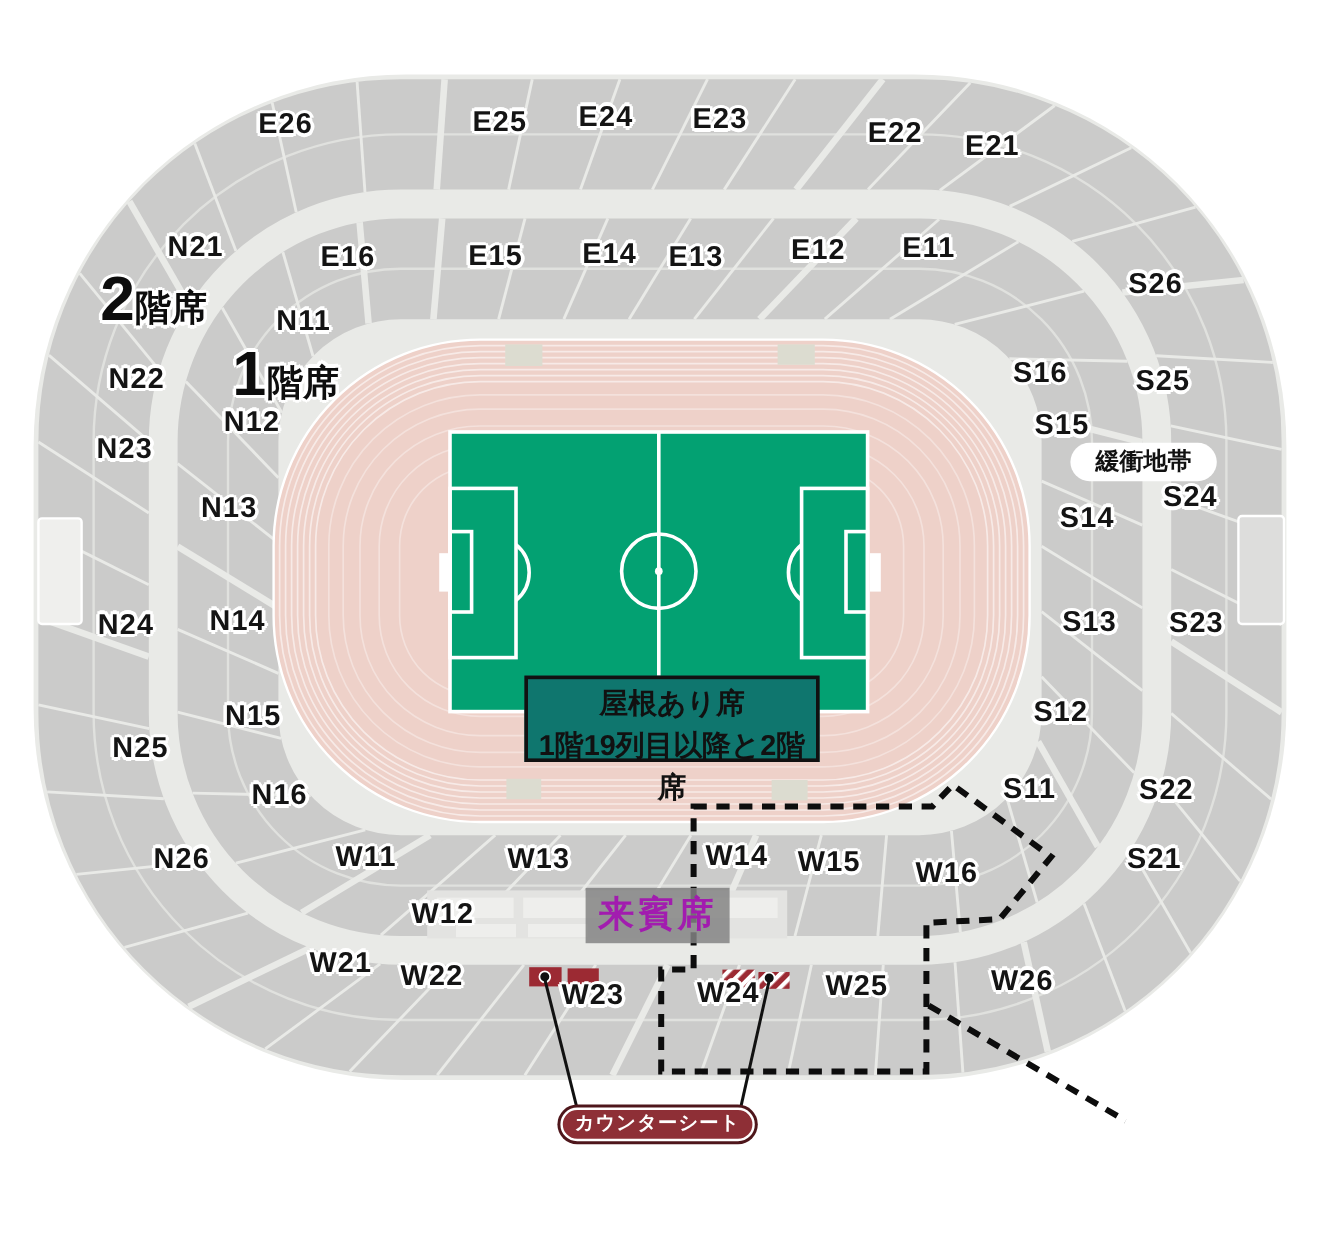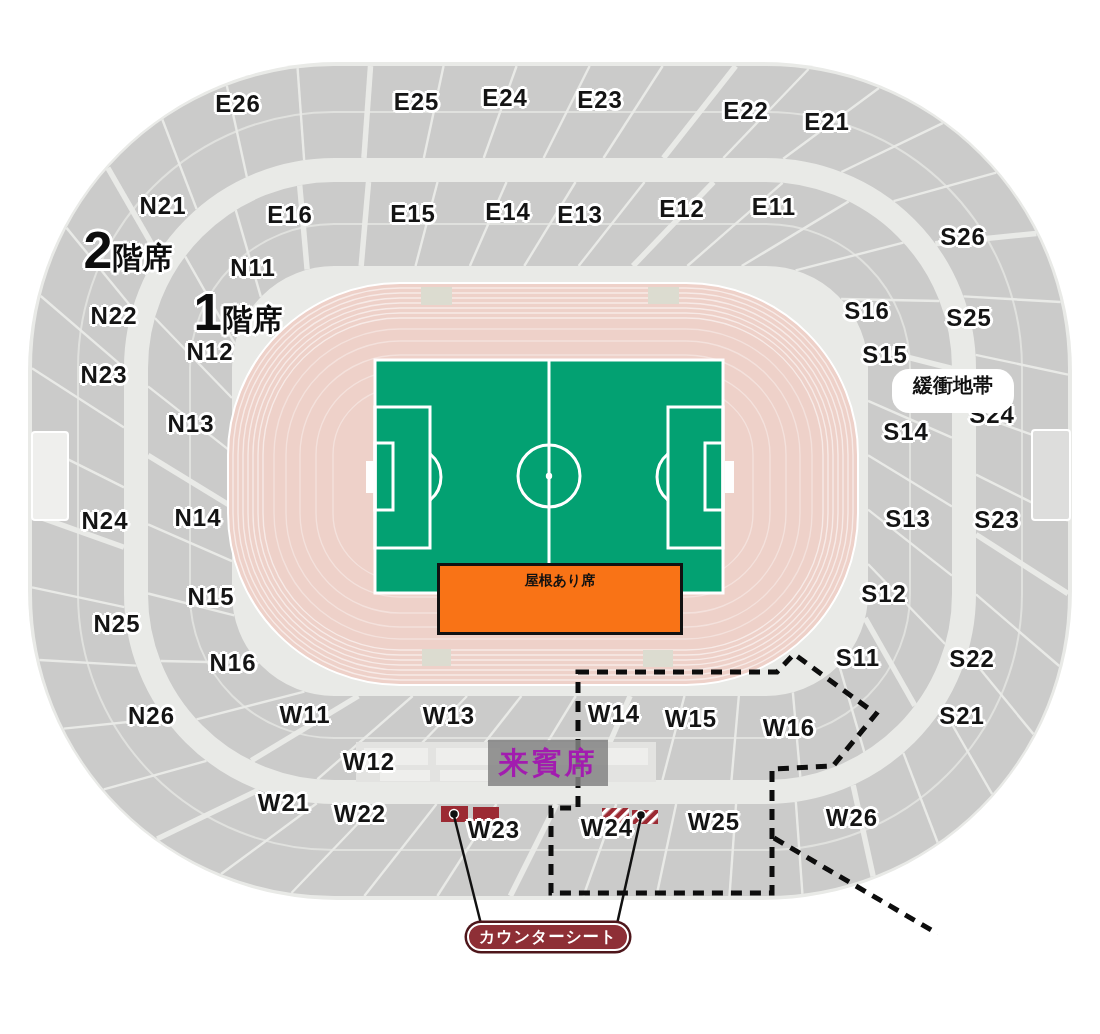--- a/index.html
+++ b/index.html
@@ -10,23 +10,23 @@
   .sec{font-size:24px;font-weight:bold;color:#141414;letter-spacing:1px;
        text-shadow:-2px -2px 0 #fff,2px -2px 0 #fff,-2px 2px 0 #fff,2px 2px 0 #fff,
                    -3px 0 0 #fff,3px 0 0 #fff,0 -3px 0 #fff,0 3px 0 #fff;}
   .floorlbl{color:#0d0d0d;font-weight:bold;
        text-shadow:-2px -2px 0 #fff,2px -2px 0 #fff,-2px 2px 0 #fff,2px 2px 0 #fff,
                    -3px 0 0 #fff,3px 0 0 #fff,0 -3px 0 #fff,0 3px 0 #fff;}
   .floorlbl .big{font-size:52px;}
   .floorlbl .small{font-size:30px;}
   .pill-buffer{position:absolute;background:#ffffff;border-radius:17px;color:#111;
        font-size:20px;font-weight:bold;text-align:center;line-height:32px;
-       width:122px;height:44px;left:892px;top:369px;}
+       width:122px;height:32px;left:892px;top:369px;}
   .note-box{position:absolute;left:437px;top:563px;width:240px;height:62px;
-       background:#f97316;border:3px solid #111;color:#111;font-size:14px;font-weight:600;
+       background:#0f766e;border:3px solid #111;color:#111;font-size:24px;font-weight:600;
        text-align:center;line-height:1.45;padding-top:4px;}
   .vip-box{position:absolute;left:488px;top:740px;width:120px;height:46px;
        background:rgba(132,132,132,0.85);color:#a21caf;font-size:30px;font-weight:bold;
        text-align:center;line-height:46px;letter-spacing:3px;}
   .pill-counter{position:absolute;left:467px;top:923px;width:158px;height:24px;
        background:#8e2f36;border:2px solid #ffffff;box-shadow:0 0 0 2.5px #4e161b;
        border-radius:16px;color:#fff;font-size:16px;font-weight:bold;text-align:center;
        line-height:24px;letter-spacing:1px;}
   .mix-label{position:absolute;left:862px;top:942px;color:#111;font-size:23px;font-weight:600;
        letter-spacing:1px;}
@@ -297,19 +297,20 @@
     <span class="big">2</span><span class="small">階席</span>
   </div>
   <div class="lbl floorlbl" style="left:238px;top:312px;">
     <span class="big">1</span><span class="small">階席</span>
   </div>
 
   <div class="pill-buffer">緩衝地帯</div>
 
   <div class="note-box">
     <div>屋根あり席</div>
+    <div>1階19列目以降と2階席</div>
   </div>
 
   <div class="vip-box">来賓席</div>
 
   <div class="pill-counter">カウンターシート</div>
 
 </div>
 
 </body></html>

